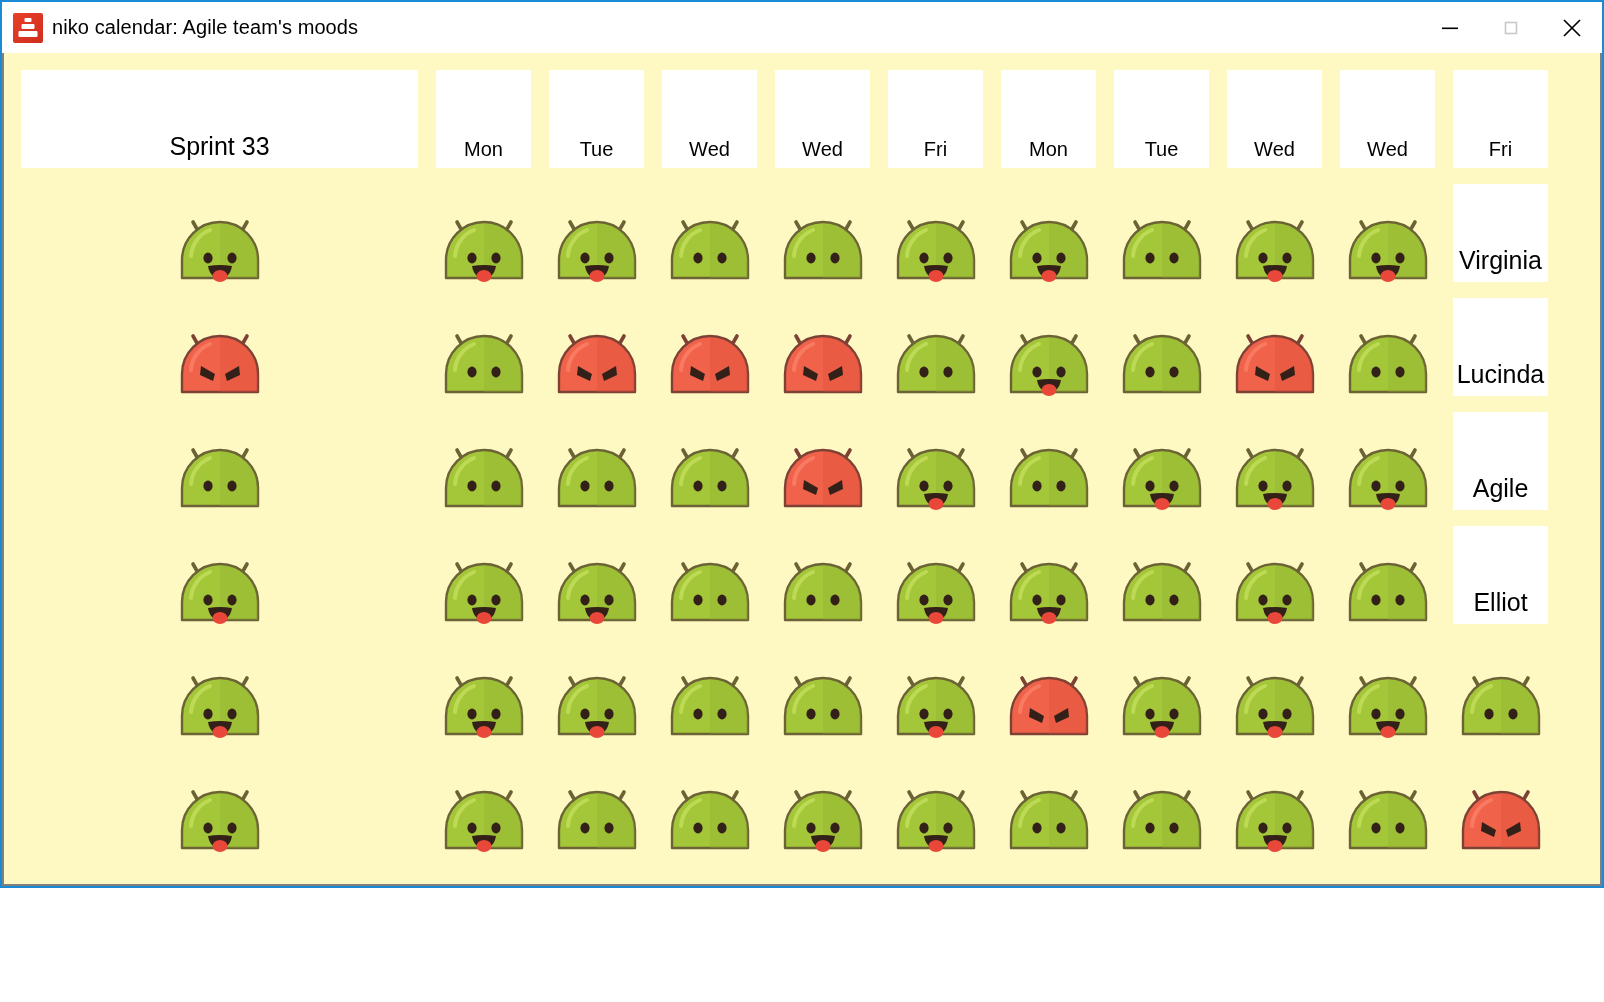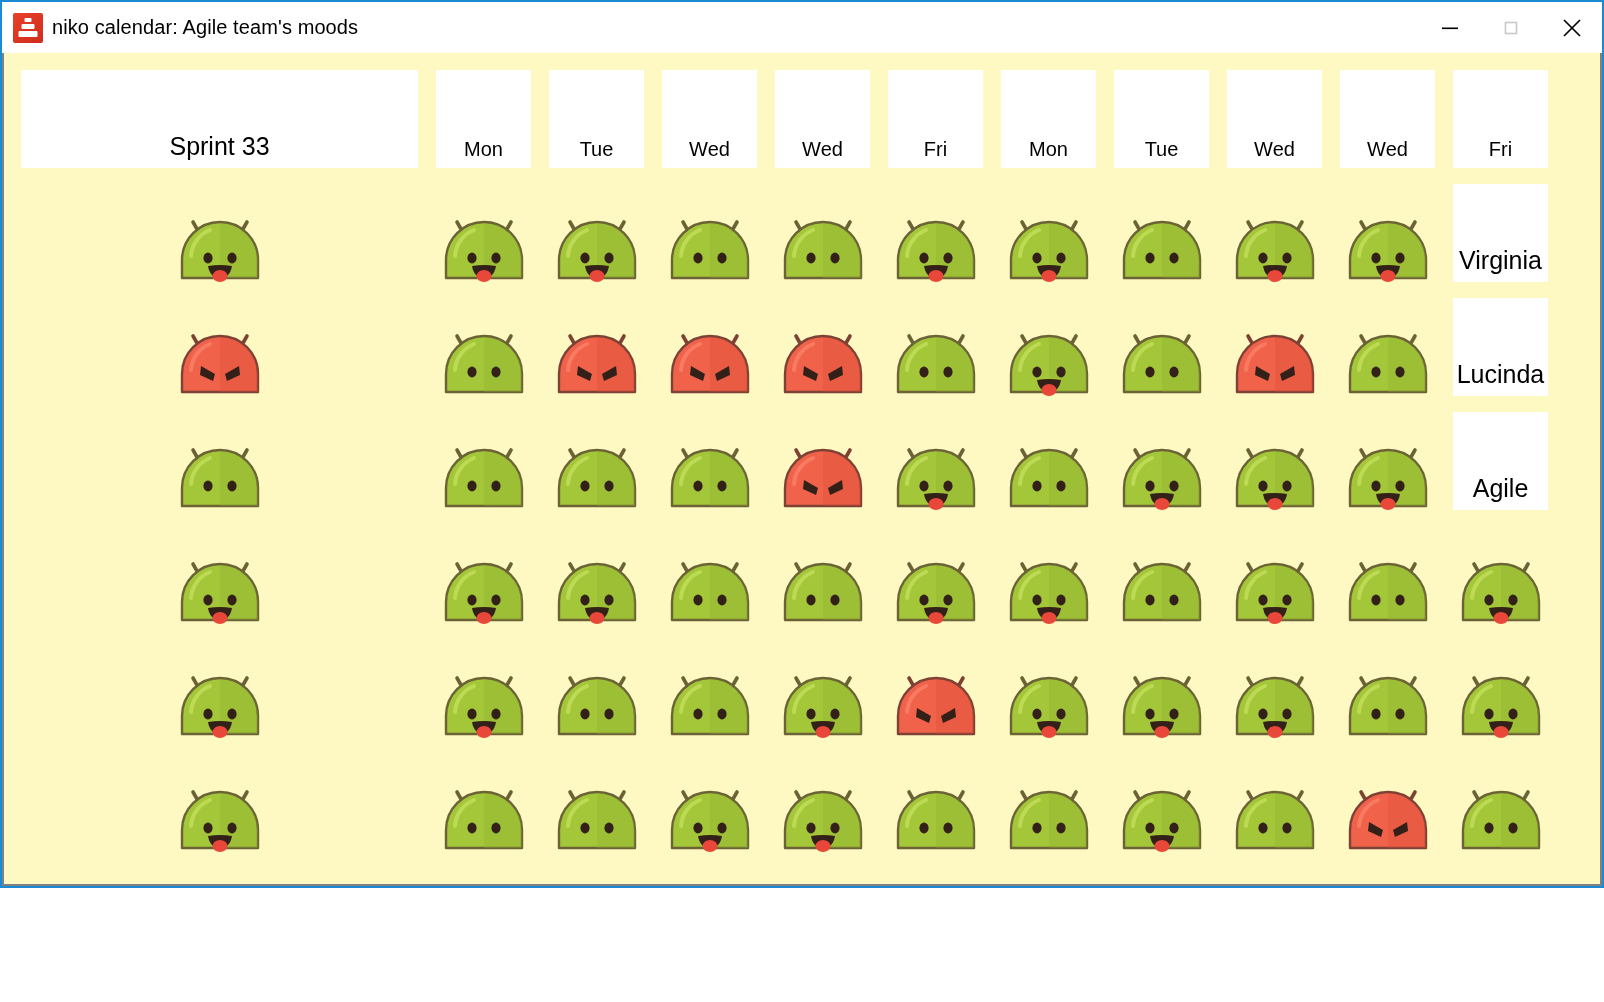--- a/index.html
+++ b/index.html
@@ -676,20 +676,23 @@
           <svg viewBox="0 0 86 66" class="mood">
             <path d="M24 20 L16 6" stroke="#6b6236" stroke-width="3.6" stroke-linecap="round" fill="none"></path>
             <path d="M62 20 L70 6" stroke="#6b6236" stroke-width="3.6" stroke-linecap="round" fill="none"></path>
             <path d="M5 62 L5 44 A38 38 0 0 1 81 44 L81 62 Z" fill="#a4c639" stroke="#6b6236" stroke-width="2.4" stroke-linejoin="round"></path>
             <path d="M43 7 A38 38 0 0 1 81 44 L81 62 L43 62 Z" fill="#8faf2f" opacity="0.30"></path>
             <path d="M14 40 A30 30 0 0 1 33 14" stroke="#c2dd5a" stroke-width="4" fill="none" stroke-linecap="round" opacity="0.85"></path>
             <ellipse cx="31" cy="42" rx="4.6" ry="5.4" fill="#332018"></ellipse>
             <ellipse cx="55" cy="42" rx="4.6" ry="5.4" fill="#332018"></ellipse>
           </svg>
         </div>
+        <div class="cell-white">
+          <span class="label">Elliot</span>
+        </div>
         <div class="mood-cell">
           <svg viewBox="0 0 86 66" class="mood">
             <path d="M24 20 L16 6" stroke="#6b6236" stroke-width="3.6" stroke-linecap="round" fill="none"></path>
             <path d="M62 20 L70 6" stroke="#6b6236" stroke-width="3.6" stroke-linecap="round" fill="none"></path>
             <path d="M5 62 L5 44 A38 38 0 0 1 81 44 L81 62 Z" fill="#a4c639" stroke="#6b6236" stroke-width="2.4" stroke-linejoin="round"></path>
             <path d="M43 7 A38 38 0 0 1 81 44 L81 62 L43 62 Z" fill="#8faf2f" opacity="0.30"></path>
             <path d="M14 40 A30 30 0 0 1 33 14" stroke="#c2dd5a" stroke-width="4" fill="none" stroke-linecap="round" opacity="0.85"></path>
             <ellipse cx="31" cy="42" rx="4.6" ry="5.4" fill="#332018"></ellipse>
             <ellipse cx="55" cy="42" rx="4.6" ry="5.4" fill="#332018"></ellipse>
             <path d="M31 50 Q43 48 55 50 Q53 62 43 62 Q33 62 31 50 Z" fill="#332018"></path>

